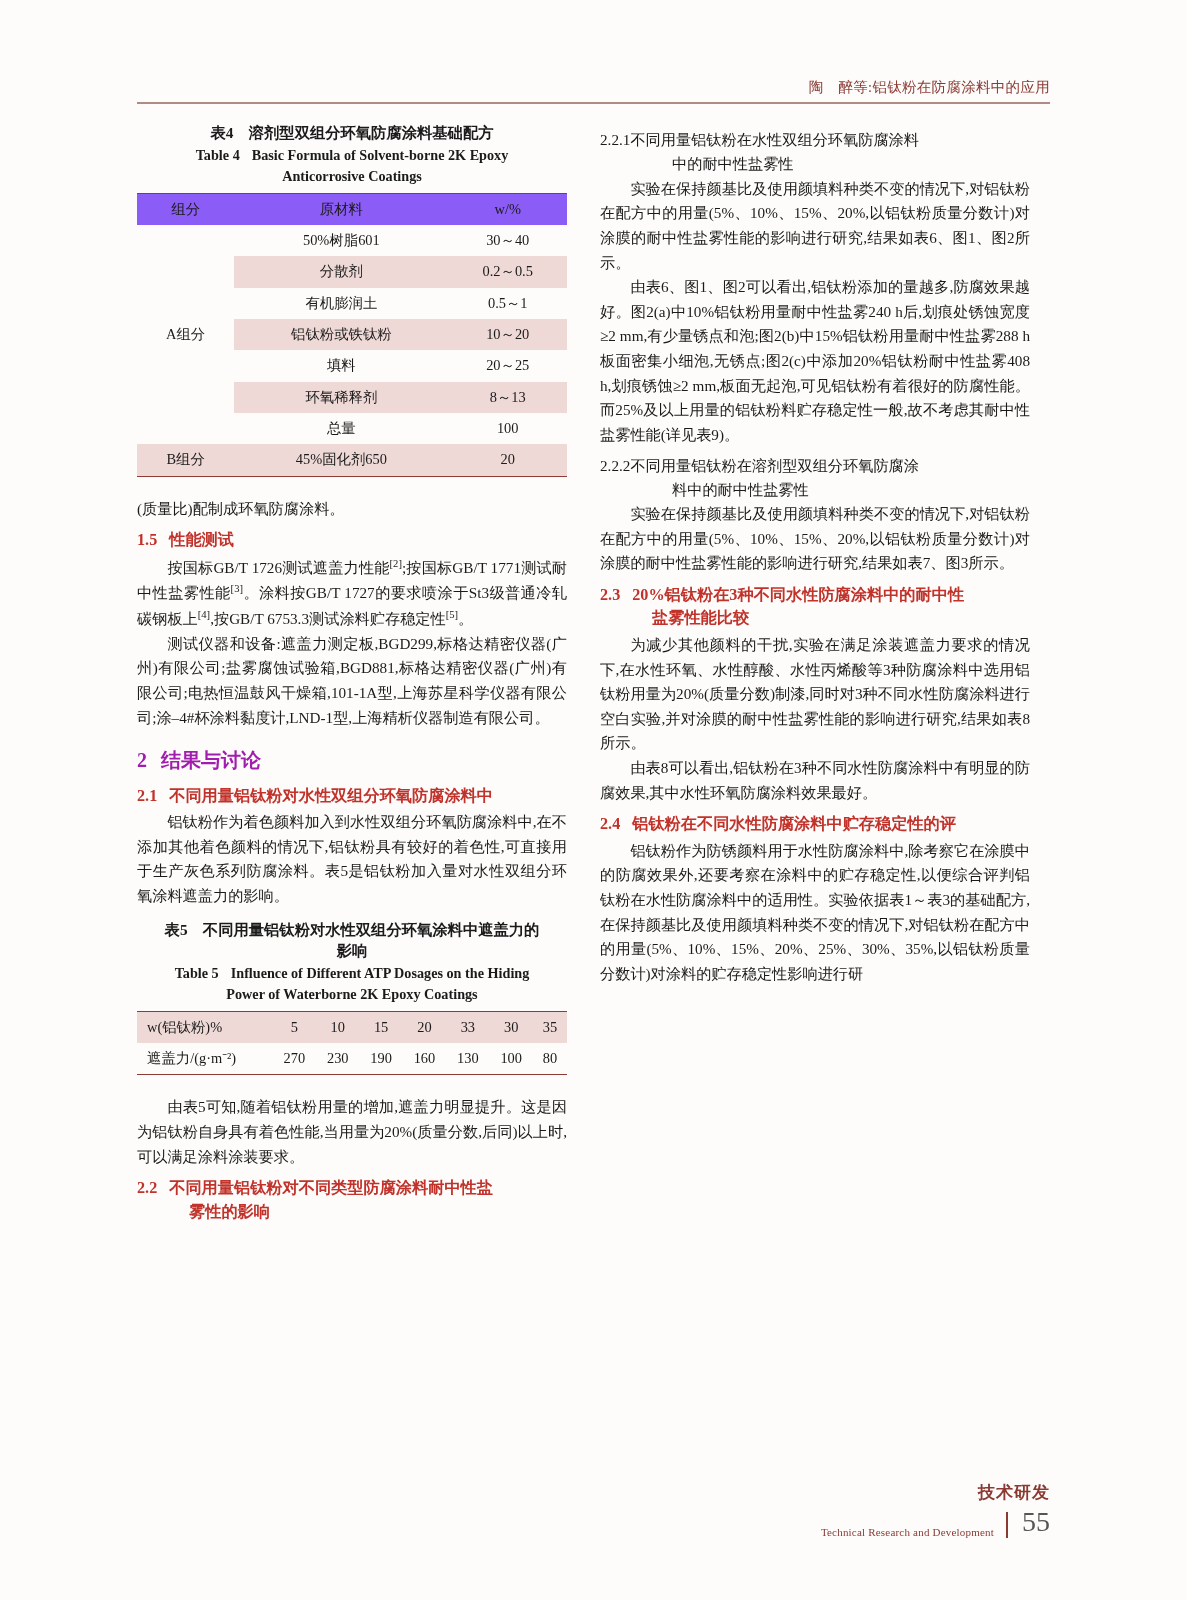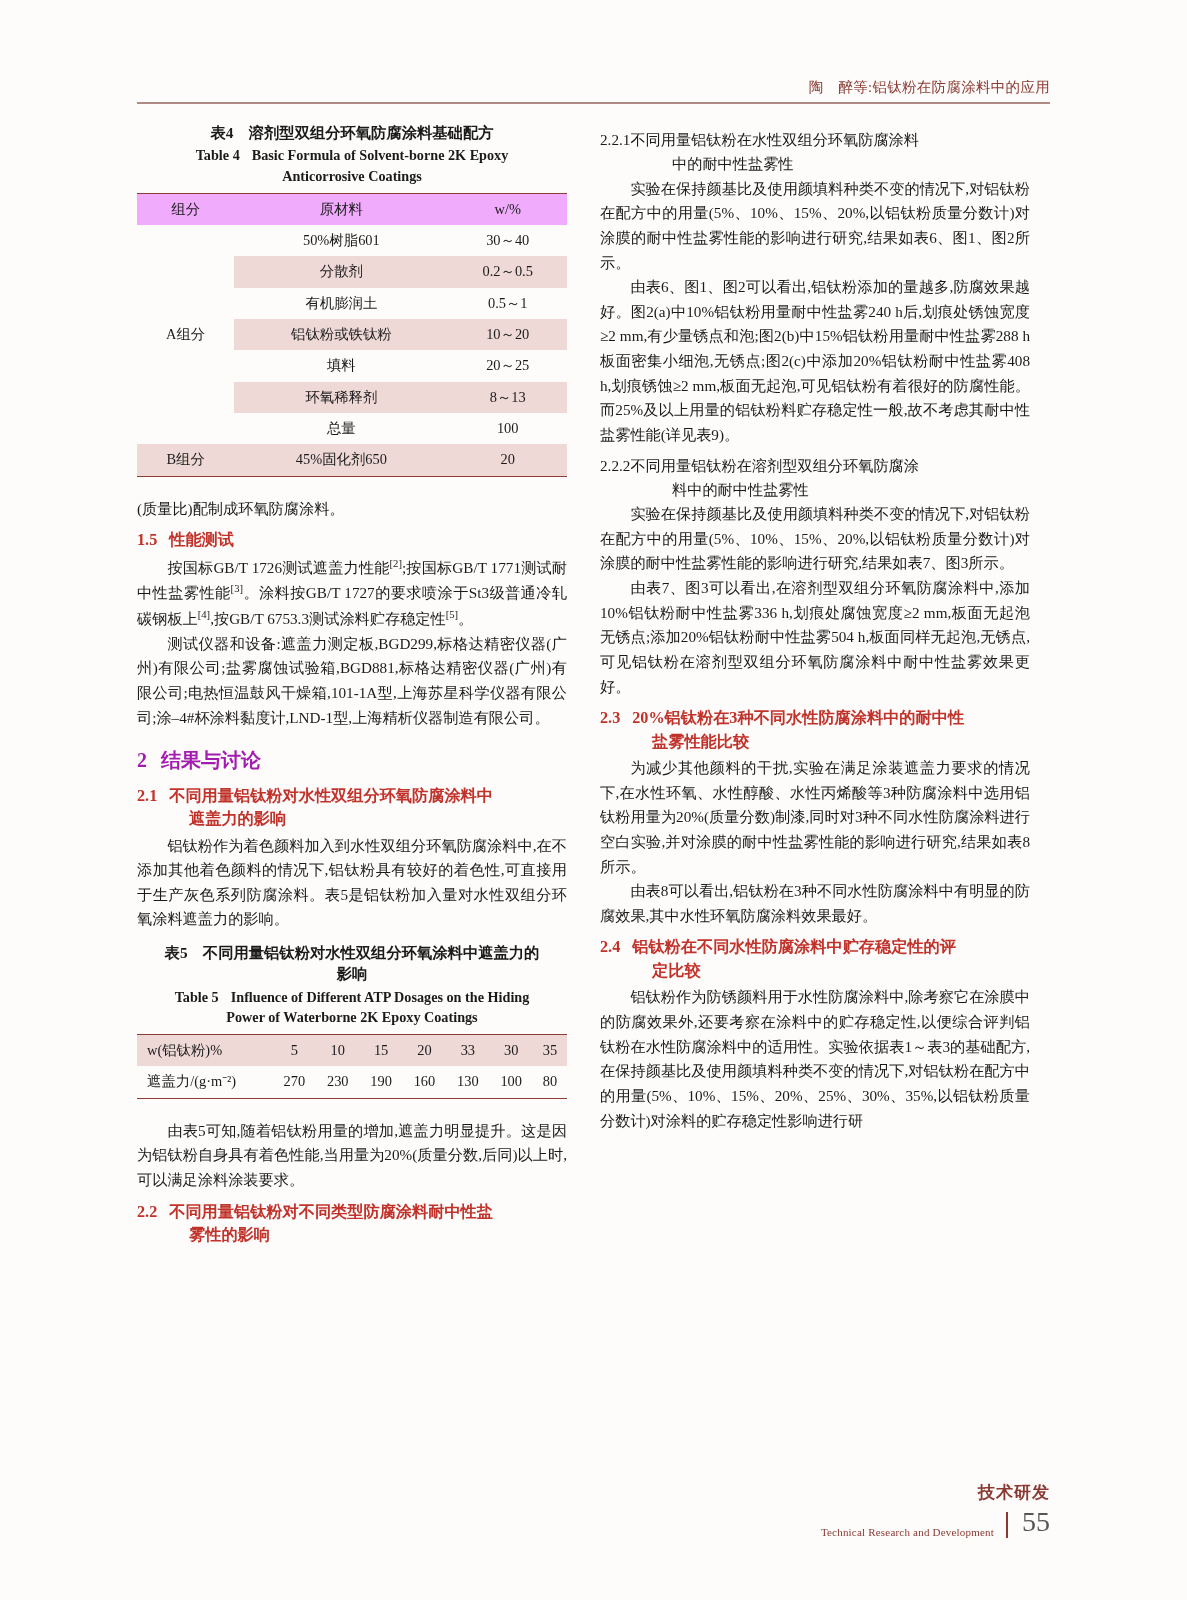--- a/index.html
+++ b/index.html
@@ -78,21 +78,21 @@
     border-collapse: collapse;
     width: 100%;
     font-size: 14.4px;
   }
   table.data td, table.data th {
     padding: 4px 6px;
     text-align: center;
     font-weight: normal;
   }
   .t4 { border-top: 1.6px solid #8d3b34; border-bottom: 1.6px solid #8d3b34; }
-  .t4 tr.hdr td { background: #f0abfc; font-weight: normal; }
+  .t4 tr.hdr td { background: #8b5cf6; font-weight: normal; }
   .t4 tr.alt td { background: #eed9d6; }
 
   .t5 { border-top: 1.6px solid #8d3b34; border-bottom: 1.6px solid #8d3b34; }
   .t5 tr.hdr td { background: #eed9d6; }
   .t5 td.rowlab { text-align: left; padding-left: 10px; white-space: nowrap; }
 
   
   .h2 {
     color: #a21caf;
     font-weight: bold;
@@ -234,21 +234,20 @@
     <p>按国标GB/T 1726测试遮盖力性能<sup>[2]</sup>;按国标GB/T 1771测试耐中性盐雾性能<sup>[3]</sup>。涂料按GB/T 1727的要求喷涂于St3级普通冷轧碳钢板上<sup>[4]</sup>,按GB/T 6753.3测试涂料贮存稳定性<sup>[5]</sup>。</p>
 
     <p>测试仪器和设备:遮盖力测定板,BGD299,标格达精密仪器(广州)有限公司;盐雾腐蚀试验箱,BGD881,标格达精密仪器(广州)有限公司;电热恒温鼓风干燥箱,101-1A型,上海苏星科学仪器有限公司;涂–4#杯涂料黏度计,LND-1型,上海精析仪器制造有限公司。</p>
 
     <div class="h2">
       <span class="num">2</span><span>结果与讨论</span>
     </div>
 
     <div class="h3">
       <span class="num">2.1</span><span>不同用量铝钛粉对水性双组分环氧防腐涂料中</span>
-      <span class="h3-cont">遮盖力的影响</span>
     </div>
 
     <p>铝钛粉作为着色颜料加入到水性双组分环氧防腐涂料中,在不添加其他着色颜料的情况下,铝钛粉具有较好的着色性,可直接用于生产灰色系列防腐涂料。表5是铝钛粉加入量对水性双组分环氧涂料遮盖力的影响。</p>
 
     <div class="sp"></div>
 
     <div>
       <div class="tbl-caption-cn">
         <span>表5　不同用量铝钛粉对水性双组分环氧涂料中遮盖力的</span><br>
         <span>影响</span>
@@ -304,33 +303,31 @@
 
     <p>实验在保持颜基比及使用颜填料种类不变的情况下,对铝钛粉在配方中的用量(5%、10%、15%、20%,以铝钛粉质量分数计)对涂膜的耐中性盐雾性能的影响进行研究,结果如表6、图1、图2所示。</p>
     <p>由表6、图1、图2可以看出,铝钛粉添加的量越多,防腐效果越好。图2(a)中10%铝钛粉用量耐中性盐雾240 h后,划痕处锈蚀宽度≥2 mm,有少量锈点和泡;图2(b)中15%铝钛粉用量耐中性盐雾288 h板面密集小细泡,无锈点;图2(c)中添加20%铝钛粉耐中性盐雾408 h,划痕锈蚀≥2 mm,板面无起泡,可见铝钛粉有着很好的防腐性能。而25%及以上用量的铝钛粉料贮存稳定性一般,故不考虑其耐中性盐雾性能(详见表9)。</p>
 
     <div class="h4">
       <span class="num">2.2.2</span><span>不同用量铝钛粉在溶剂型双组分环氧防腐涂</span>
       <span class="h4-cont">料中的耐中性盐雾性</span>
     </div>
 
     <p>实验在保持颜基比及使用颜填料种类不变的情况下,对铝钛粉在配方中的用量(5%、10%、15%、20%,以铝钛粉质量分数计)对涂膜的耐中性盐雾性能的影响进行研究,结果如表7、图3所示。</p>
-    <p>由表7、图3可以看出,在溶剂型双组分环氧防腐涂料中,添加10%铝钛粉耐中性盐雾336 h,划痕处腐蚀宽度≥2 mm,板面无起泡无锈点;添加20%铝钛粉耐中性盐雾504 h,板面同样无起泡,无锈点,可见铝钛粉在溶剂型双组分环氧防腐涂料中耐中性盐雾效果更好。</p>
 
     <div class="h3">
       <span class="num">2.3</span><span>20%铝钛粉在3种不同水性防腐涂料中的耐中性</span>
       <span class="h3-cont">盐雾性能比较</span>
     </div>
 
     <p>为减少其他颜料的干扰,实验在满足涂装遮盖力要求的情况下,在水性环氧、水性醇酸、水性丙烯酸等3种防腐涂料中选用铝钛粉用量为20%(质量分数)制漆,同时对3种不同水性防腐涂料进行空白实验,并对涂膜的耐中性盐雾性能的影响进行研究,结果如表8所示。</p>
     <p>由表8可以看出,铝钛粉在3种不同水性防腐涂料中有明显的防腐效果,其中水性环氧防腐涂料效果最好。</p>
 
     <div class="h3">
       <span class="num">2.4</span><span>铝钛粉在不同水性防腐涂料中贮存稳定性的评</span>
-      <span class="h3-cont">定比较</span>
     </div>
 
     <p>铝钛粉作为防锈颜料用于水性防腐涂料中,除考察它在涂膜中的防腐效果外,还要考察在涂料中的贮存稳定性,以便综合评判铝钛粉在水性防腐涂料中的适用性。实验依据表1～表3的基础配方,在保持颜基比及使用颜填料种类不变的情况下,对铝钛粉在配方中的用量(5%、10%、15%、20%、25%、30%、35%,以铝钛粉质量分数计)对涂料的贮存稳定性影响进行研</p>
 
   </div>
 
   <div class="footer">
     <div class="footer-cn">技术研发</div>
     <div class="footer-row">
       <div class="footer-en">Technical Research and Development</div>

